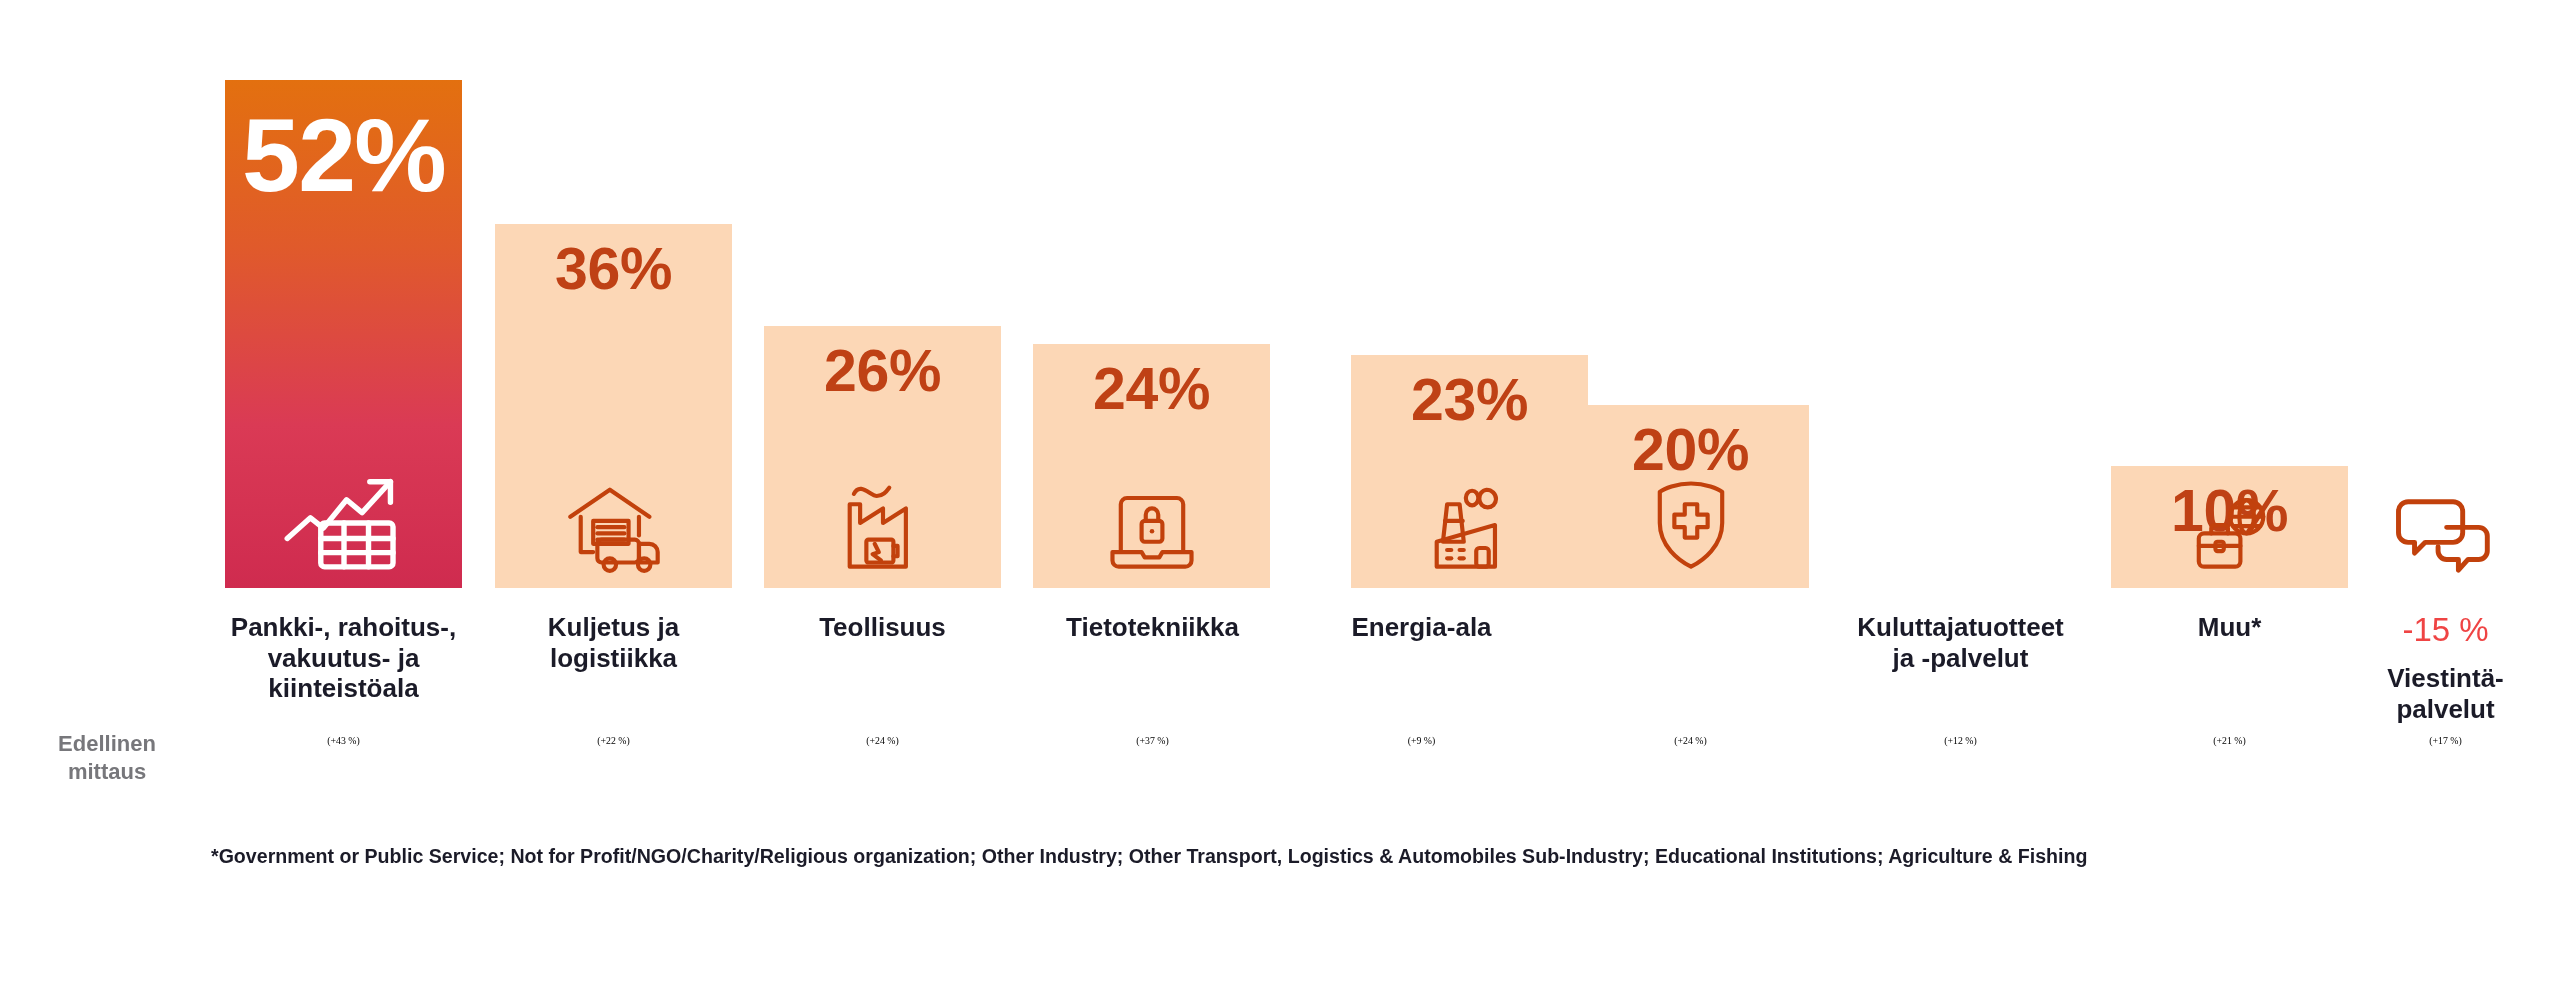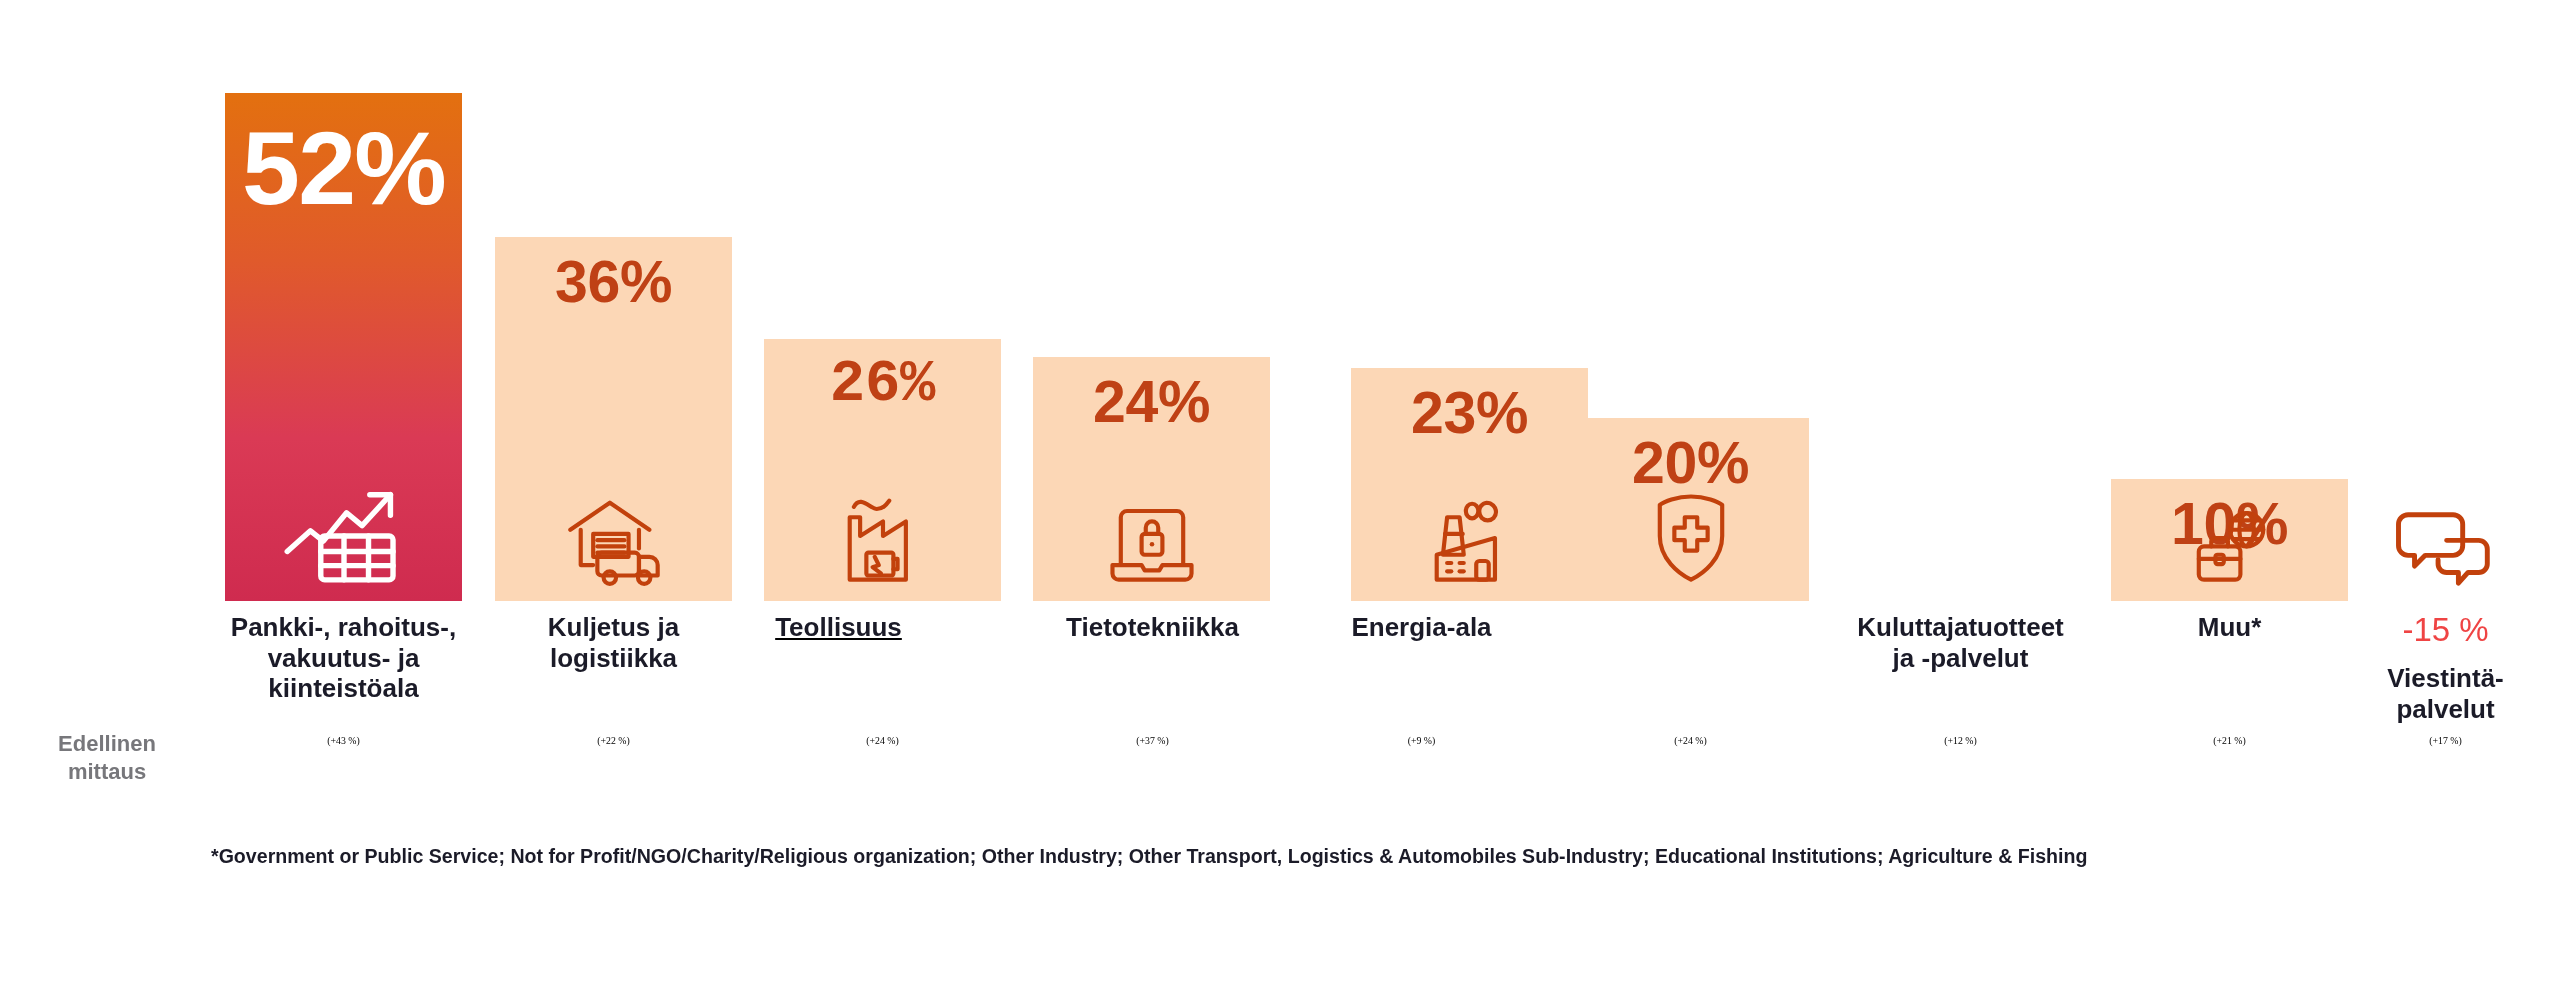--- a/index.html
+++ b/index.html
@@ -5,21 +5,21 @@
   html,body{margin:0;padding:0;}
   body{
     width:2576px;height:1001px;background:#ffffff;
     font-family:"Liberation Sans", sans-serif;
     -webkit-font-smoothing:antialiased;
     overflow:hidden;
   }
   .canvas{position:relative;width:2576px;height:1001px;}
 
   
-  .plot{position:absolute;left:0;top:13px;width:2576px;height:588px;}
+  .plot{position:absolute;left:0;top:0;width:2576px;height:588px;}
 
   .col{position:absolute;bottom:0;width:237px;}
 
   .bar{
     position:relative;width:100%;box-sizing:border-box;
     display:flex;flex-direction:column;align-items:center;
     background:#FCD7B6;
   }
   .bar.primary{background:linear-gradient(180deg,#E3700F 0%,#E05A2B 33%,#DA3A55 68%,#CF2B4F 100%);}
 
@@ -101,21 +101,21 @@
             <rect x="34" y="66" width="40" height="22" rx="4"></rect>
             <path d="M74,70 h10 a8,8 0 0 1 8,8 v10 h-18 z"></path>
             <circle cx="46" cy="90" r="6"></circle>
             <circle cx="79" cy="90" r="6"></circle>
           </svg>
         </div>
       </div>
     </div>
 
     <div class="col" style="left:764px;">
-      <div class="bar" style="height:262px;font-family:Liberation Mono, monospace;">
+      <div class="bar" style="height:262px;">
         <div class="value">26%</div>
         <div class="ico">
           <svg viewBox="0 0 100 100" fill="none" stroke="#C2410C" stroke-width="4" stroke-linecap="round" stroke-linejoin="round">
             <path d="M22,22 c6,-12 16,2 22,2 c6,0 9,-4 12,-8"></path>
             <path d="M18,32 h10 v18 l22,-14 v14 l22,-14 v56 h-54 z"></path>
             <rect x="34" y="66" width="26" height="22" rx="2"></rect>
             <path d="M60,72 h4 v10 h-4"></path>
             <polyline points="42,70 46,78 40,80 48,86"></polyline>
           </svg>
         </div>
@@ -208,21 +208,21 @@
         <span>kiinteistöala</span></div>
     </div>
     <div class="prevrow" style="left:215px;top:138px;"><span class="prev">(+43 %)</span></div>
 
     <div class="lab" style="left:485px;">
       <div class="name"><span>Kuljetus ja</span><br>
         <span>logistiikka</span></div>
     </div>
     <div class="prevrow" style="left:485px;top:138px;"><span class="prev">(+22 %)</span></div>
 
-    <div class="lab" style="left:710px;text-decoration:underline;">
+    <div class="lab" style="left:754px;">
       <div class="name"><span>Teollisuus</span></div>
     </div>
     <div class="prevrow" style="left:754px;top:138px;"><span class="prev">(+24 %)</span></div>
 
     <div class="lab" style="left:1024px;">
       <div class="name"><span>Tietotekniikka</span></div>
     </div>
     <div class="prevrow" style="left:1024px;top:138px;"><span class="prev">(+37 %)</span></div>
 
     <div class="lab" style="left:1293px;">

